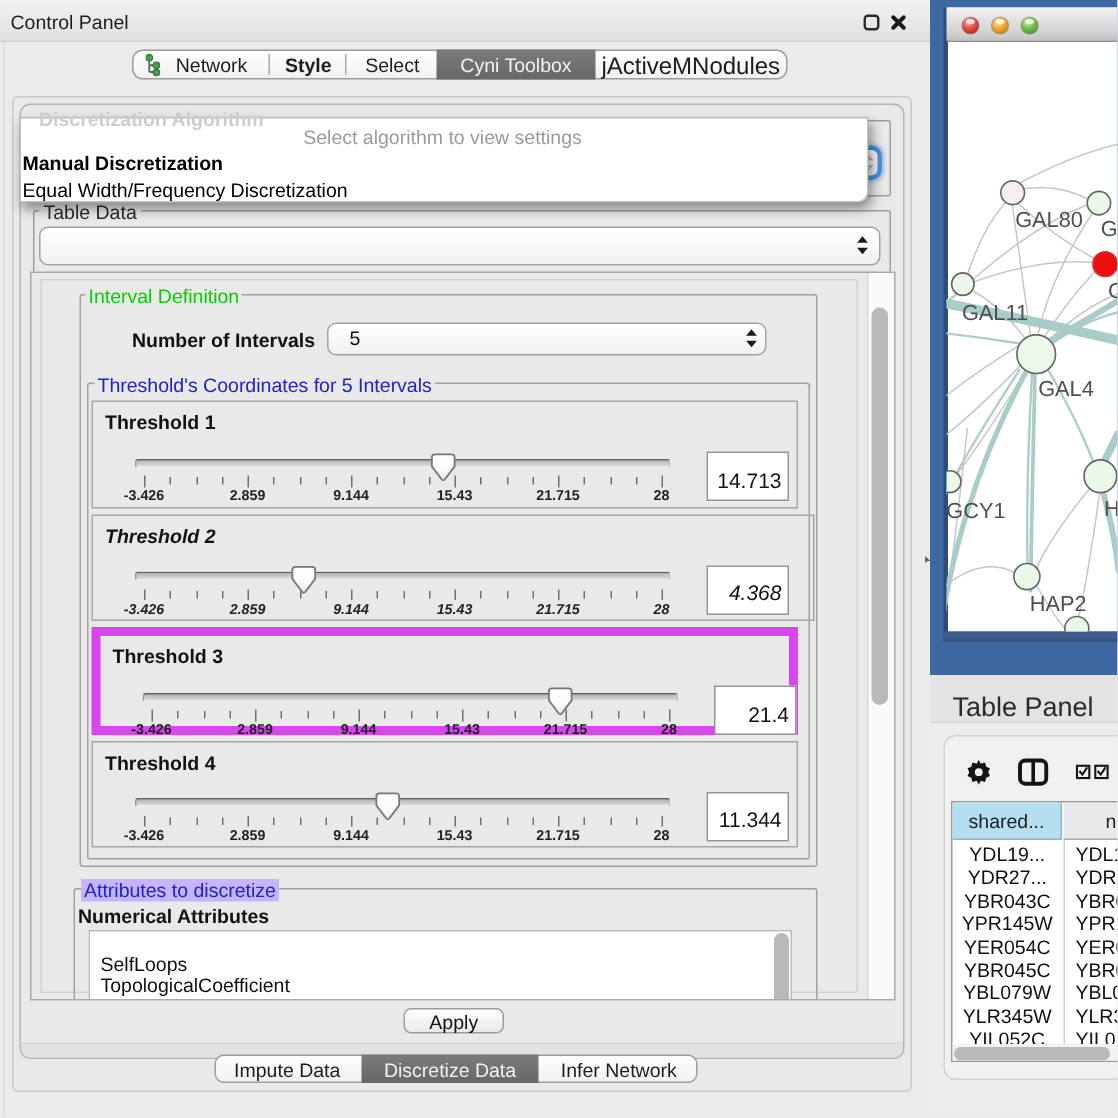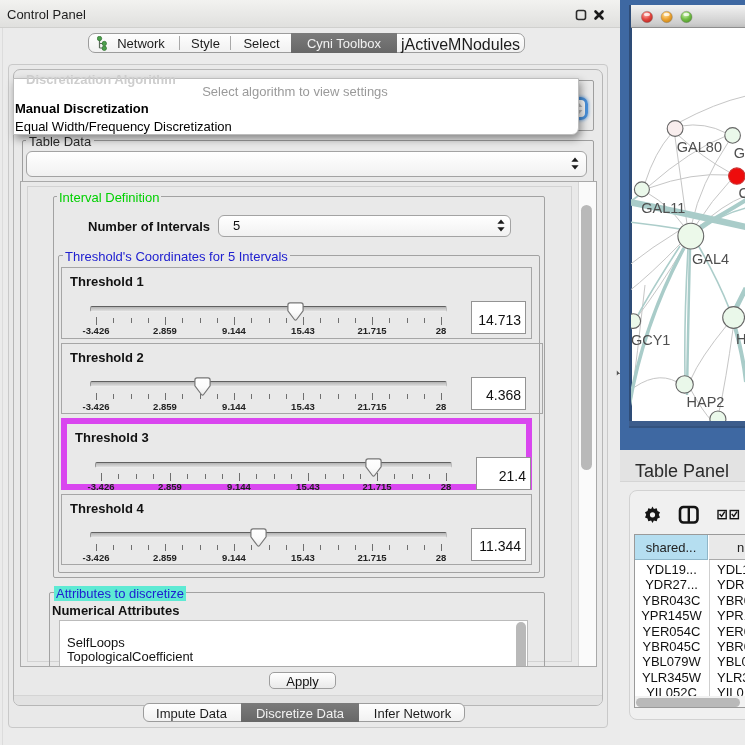--- a/index.html
+++ b/index.html
@@ -27,21 +27,21 @@
 
   <div class="abs" style="left:88px;top:33px;width:437px;height:20px;background:linear-gradient(#fefefe,#f1f1f1);border:1px solid #9c9c9c;border-radius:7px;box-sizing:border-box;"></div>
   <svg class="abs" style="left:97px;top:36px;" width="10" height="15" viewBox="0 0 10 15">
     <path d="M2.5 3 L2.5 12 M2.5 7.5 L7 7.5 M2.5 12 L7 12" stroke="#5a6a5a" stroke-width="1.2" fill="none"></path>
     <circle cx="2.5" cy="2.5" r="2.2" fill="#4ba04b" stroke="#2e6e2e" stroke-width="0.7"></circle>
     <circle cx="7.3" cy="7.5" r="2.2" fill="#4ba04b" stroke="#2e6e2e" stroke-width="0.7"></circle>
     <circle cx="7.3" cy="12.3" r="2.2" fill="#4ba04b" stroke="#2e6e2e" stroke-width="0.7"></circle>
   </svg>
   <div class="abs" style="left:110px;top:36px;width:62px;text-align:center;font-size:13px;color:#1c1c1c;">Network</div>
   <div class="abs" style="left:179px;top:36px;width:1px;height:14px;background:#a8a8a8;"></div>
-  <div class="abs" style="left:183px;top:36px;width:45px;text-align:center;font-size:13px;color:#1c1c1c;">Style</div>
+  <div class="abs" style="left:183px;top:36px;width:45px;text-align:center;font-size:13px;color:#1c1c1c;font-weight:bold;">Style</div>
   <div class="abs" style="left:230px;top:36px;width:1px;height:14px;background:#a8a8a8;"></div>
   <div class="abs" style="left:234px;top:36px;width:55px;text-align:center;font-size:13px;color:#1c1c1c;">Select</div>
   <div class="abs" style="left:291px;top:33px;width:106px;height:20px;background:linear-gradient(#7b7b7b,#676767);"></div>
   <div class="abs" style="left:291px;top:36px;width:106px;text-align:center;font-size:13px;color:#f2f2f2;">Cyni Toolbox</div>
   <div class="abs" style="left:397px;top:36px;width:127px;text-align:center;font-size:16px;color:#1c1c1c;">jActiveMNodules</div>
 
   <div class="abs" style="left:8px;top:64px;width:600px;height:664px;border:1px solid #c9c9c9;border-radius:4px;box-sizing:border-box;background:#e9e9e9;"></div>
   <div class="abs" style="left:13px;top:69px;width:590px;height:637px;border:1px solid #b6b6b6;border-radius:7px;box-sizing:border-box;background:#e9e9e9;"></div>
   <div class="abs" style="left:14px;top:695px;width:588px;height:10px;background:#e2e2e2;border-top:1px solid #d4d4d4;border-radius:0 0 6px 6px;box-sizing:border-box;"></div>
 
@@ -120,21 +120,21 @@
               <linearGradient id="thg0" x1="0" y1="0" x2="0" y2="1">
                 <stop offset="0" stop-color="#ffffff"></stop>
                 <stop offset="0.55" stop-color="#fbfbfb"></stop>
                 <stop offset="1" stop-color="#e9e9e9"></stop>
               </linearGradient>
             </defs>
   </svg>
           <div class="abs" style="left:409px;top:33px;width:55px;height:33px;background:#fff;border:1px solid #939393;box-sizing:border-box;"></div>
           <div class="abs" style="left:409px;top:43.5px;width:50px;text-align:right;font-size:14px;color:#111;">14.713</div>
         </div>
-        <div class="abs" style="left:40px;top:160.5px;width:482px;height:71.5px;border:1px solid #a6a6a6;box-sizing:border-box;">
+        <div class="abs" style="left:40px;top:160.5px;width:482px;height:71.5px;border:1px solid #a6a6a6;box-sizing:border-box;font-style:italic;">
           <div class="abs bold" style="left:8px;top:6px;font-size:13px;color:#111;">Threshold 2</div>
           <div class="abs" style="left:28px;top:37.5px;width:357px;height:6px;background:linear-gradient(#b2b2b2,#e0e0e0);border-top:1.5px solid #606060;border-left:1px solid #969696;border-right:1px solid #bdbdbd;border-bottom:1px solid #ececec;border-radius:2px;box-sizing:border-box;"></div>
           <div class="abs" style="left:34.0px;top:49px;width:1.2px;height:7.5px;background:#6f6f6f;"></div>
           <div class="abs" style="left:51.3px;top:50px;width:1.2px;height:5px;background:#6f6f6f;"></div>
           <div class="abs" style="left:68.5px;top:50px;width:1.2px;height:5px;background:#6f6f6f;"></div>
           <div class="abs" style="left:85.8px;top:50px;width:1.2px;height:5px;background:#6f6f6f;"></div>
           <div class="abs" style="left:103.0px;top:49px;width:1.2px;height:7.5px;background:#6f6f6f;"></div>
           <div class="abs" style="left:120.3px;top:50px;width:1.2px;height:5px;background:#6f6f6f;"></div>
           <div class="abs" style="left:137.5px;top:50px;width:1.2px;height:5px;background:#6f6f6f;"></div>
           <div class="abs" style="left:154.8px;top:50px;width:1.2px;height:5px;background:#6f6f6f;"></div>
@@ -252,21 +252,21 @@
                 <stop offset="1" stop-color="#e9e9e9"></stop>
               </linearGradient>
             </defs>
   </svg>
           <div class="abs" style="left:409px;top:33px;width:55px;height:33px;background:#fff;border:1px solid #939393;box-sizing:border-box;"></div>
           <div class="abs" style="left:409px;top:43.5px;width:50px;text-align:right;font-size:14px;color:#111;">11.344</div>
         </div>
       </div>
 
   <div class="gbox" style="left:28px;top:410px;width:494px;height:120px;border-color:#a2a2a2;"></div>
-  <div class="abs" style="left:33px;top:404px;background:#5eead4;padding:0 2px;font-size:13px;color:#2020d0;">Attributes to discretize</div>
+  <div class="abs" style="left:33px;top:404px;background:#c4b5fd;padding:0 2px;font-size:13px;color:#2020d0;">Attributes to discretize</div>
   <div class="abs bold" style="left:31px;top:421px;font-size:13px;color:#111;">Numerical Attributes</div>
   <div class="abs" style="left:38px;top:438px;width:469px;height:47px;background:#ffffff;border:1px solid #bbb;box-sizing:border-box;overflow:hidden;">
     <div style="font-size:13px;color:#111;padding:1px 0 0 7px;line-height:14.2px;margin-top:14px;">SelfLoops<br>TopologicalCoefficient<br>BetweennessCentrality</div>
     <div class="abs" style="right:1px;top:1px;width:10px;height:60px;background:#b9b9b9;border-radius:5px;"></div>
   </div>
   </div>
 
   <div class="abs" style="left:26px;top:72px;font-size:13px;font-weight:bold;color:#cdcdcd;z-index:6;">Discretization Algorithm</div>
   <div class="abs" style="left:13px;top:78px;width:564px;height:55px;background:#fff;border:1px solid #bdbdbd;border-radius:0 0 7px 0;box-shadow:2px 4px 8px rgba(0,0,0,0.42);z-index:5;"></div>
   <div class="abs" style="left:13px;top:84px;width:564px;text-align:center;font-size:13px;color:#9a9a9a;z-index:7;">Select algorithm to view settings</div>

